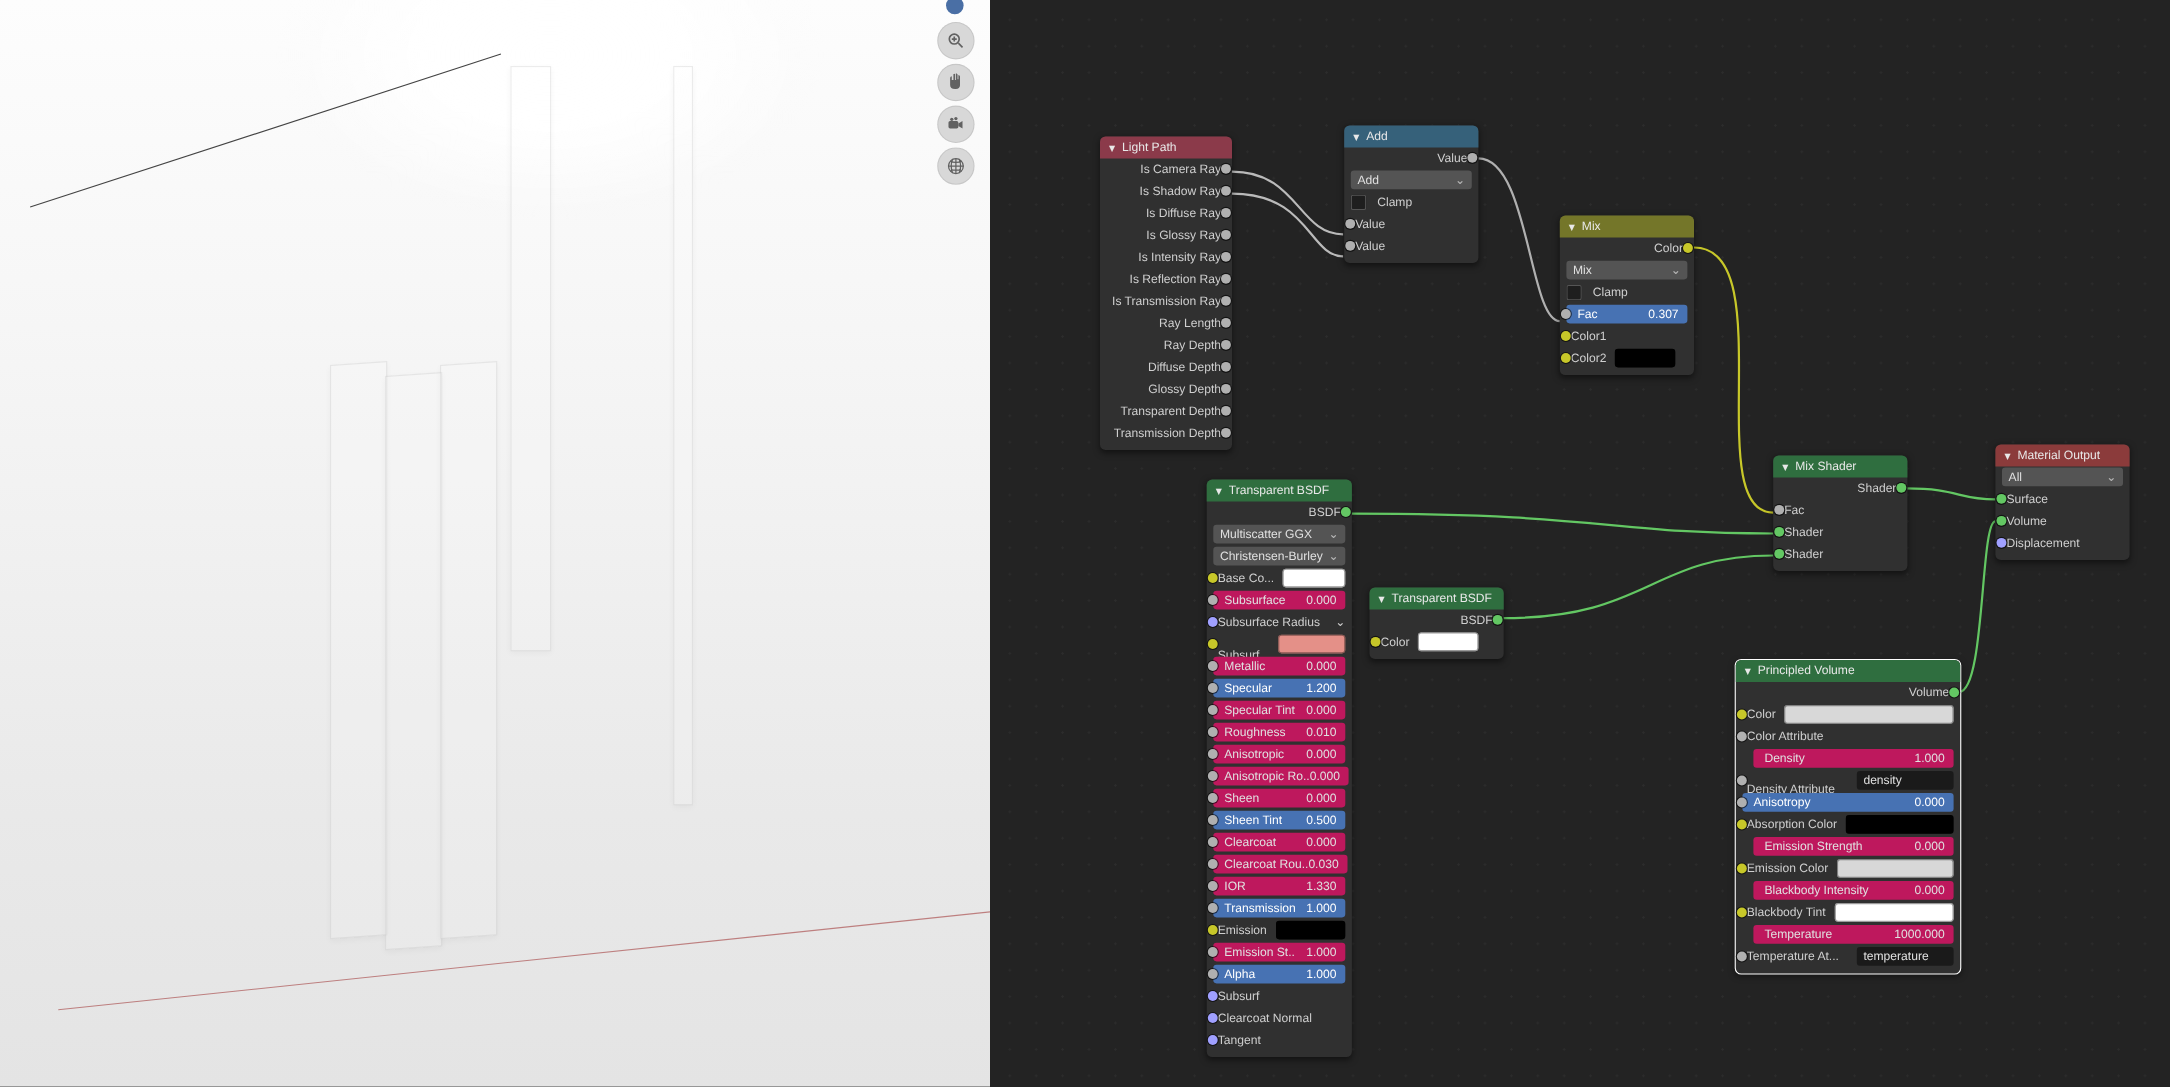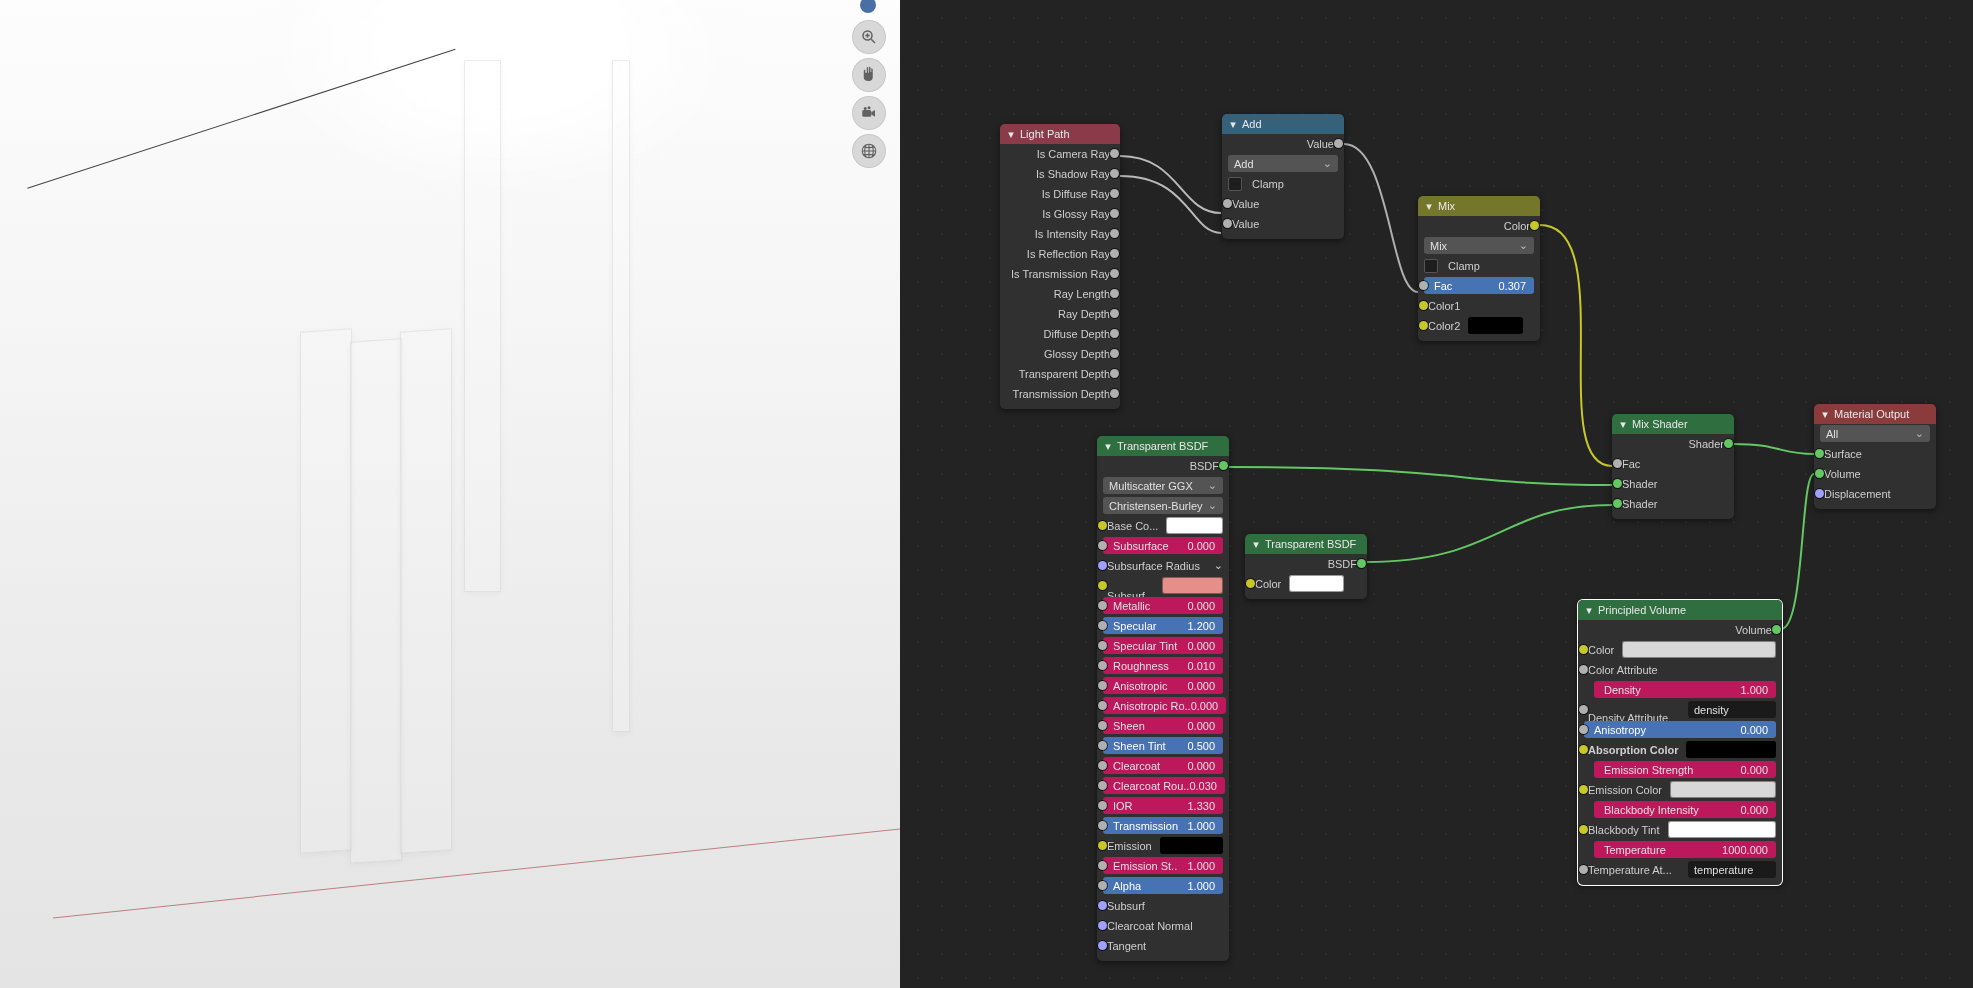--- a/index.html
+++ b/index.html
@@ -611,21 +611,21 @@
           </div>
           <div class="nrow">
             <span class="socket sock-gray sock-left"></span>
             <div class="field num active">
               <span class="numlabel">Anisotropy</span>
               <span class="numval">0.000</span>
             </div>
           </div>
           <div class="nrow">
             <span class="socket sock-yellow sock-left"></span>
-            <span class="lab" style="flex:0 0 auto;padding-right:4px;font-weight:bold;">Absorption Color</span>
+            <span class="lab" style="flex:0 0 auto;padding-right:4px;">Absorption Color</span>
             <span class="swatchbox" style="flex:1;background:#000000"></span>
           </div>
           <div class="nrow" style="padding-left: 10px;">
             <div class="field num">
               <span class="numlabel">Emission Strength</span>
               <span class="numval">0.000</span>
             </div>
           </div>
           <div class="nrow">
             <span class="socket sock-yellow sock-left"></span>

